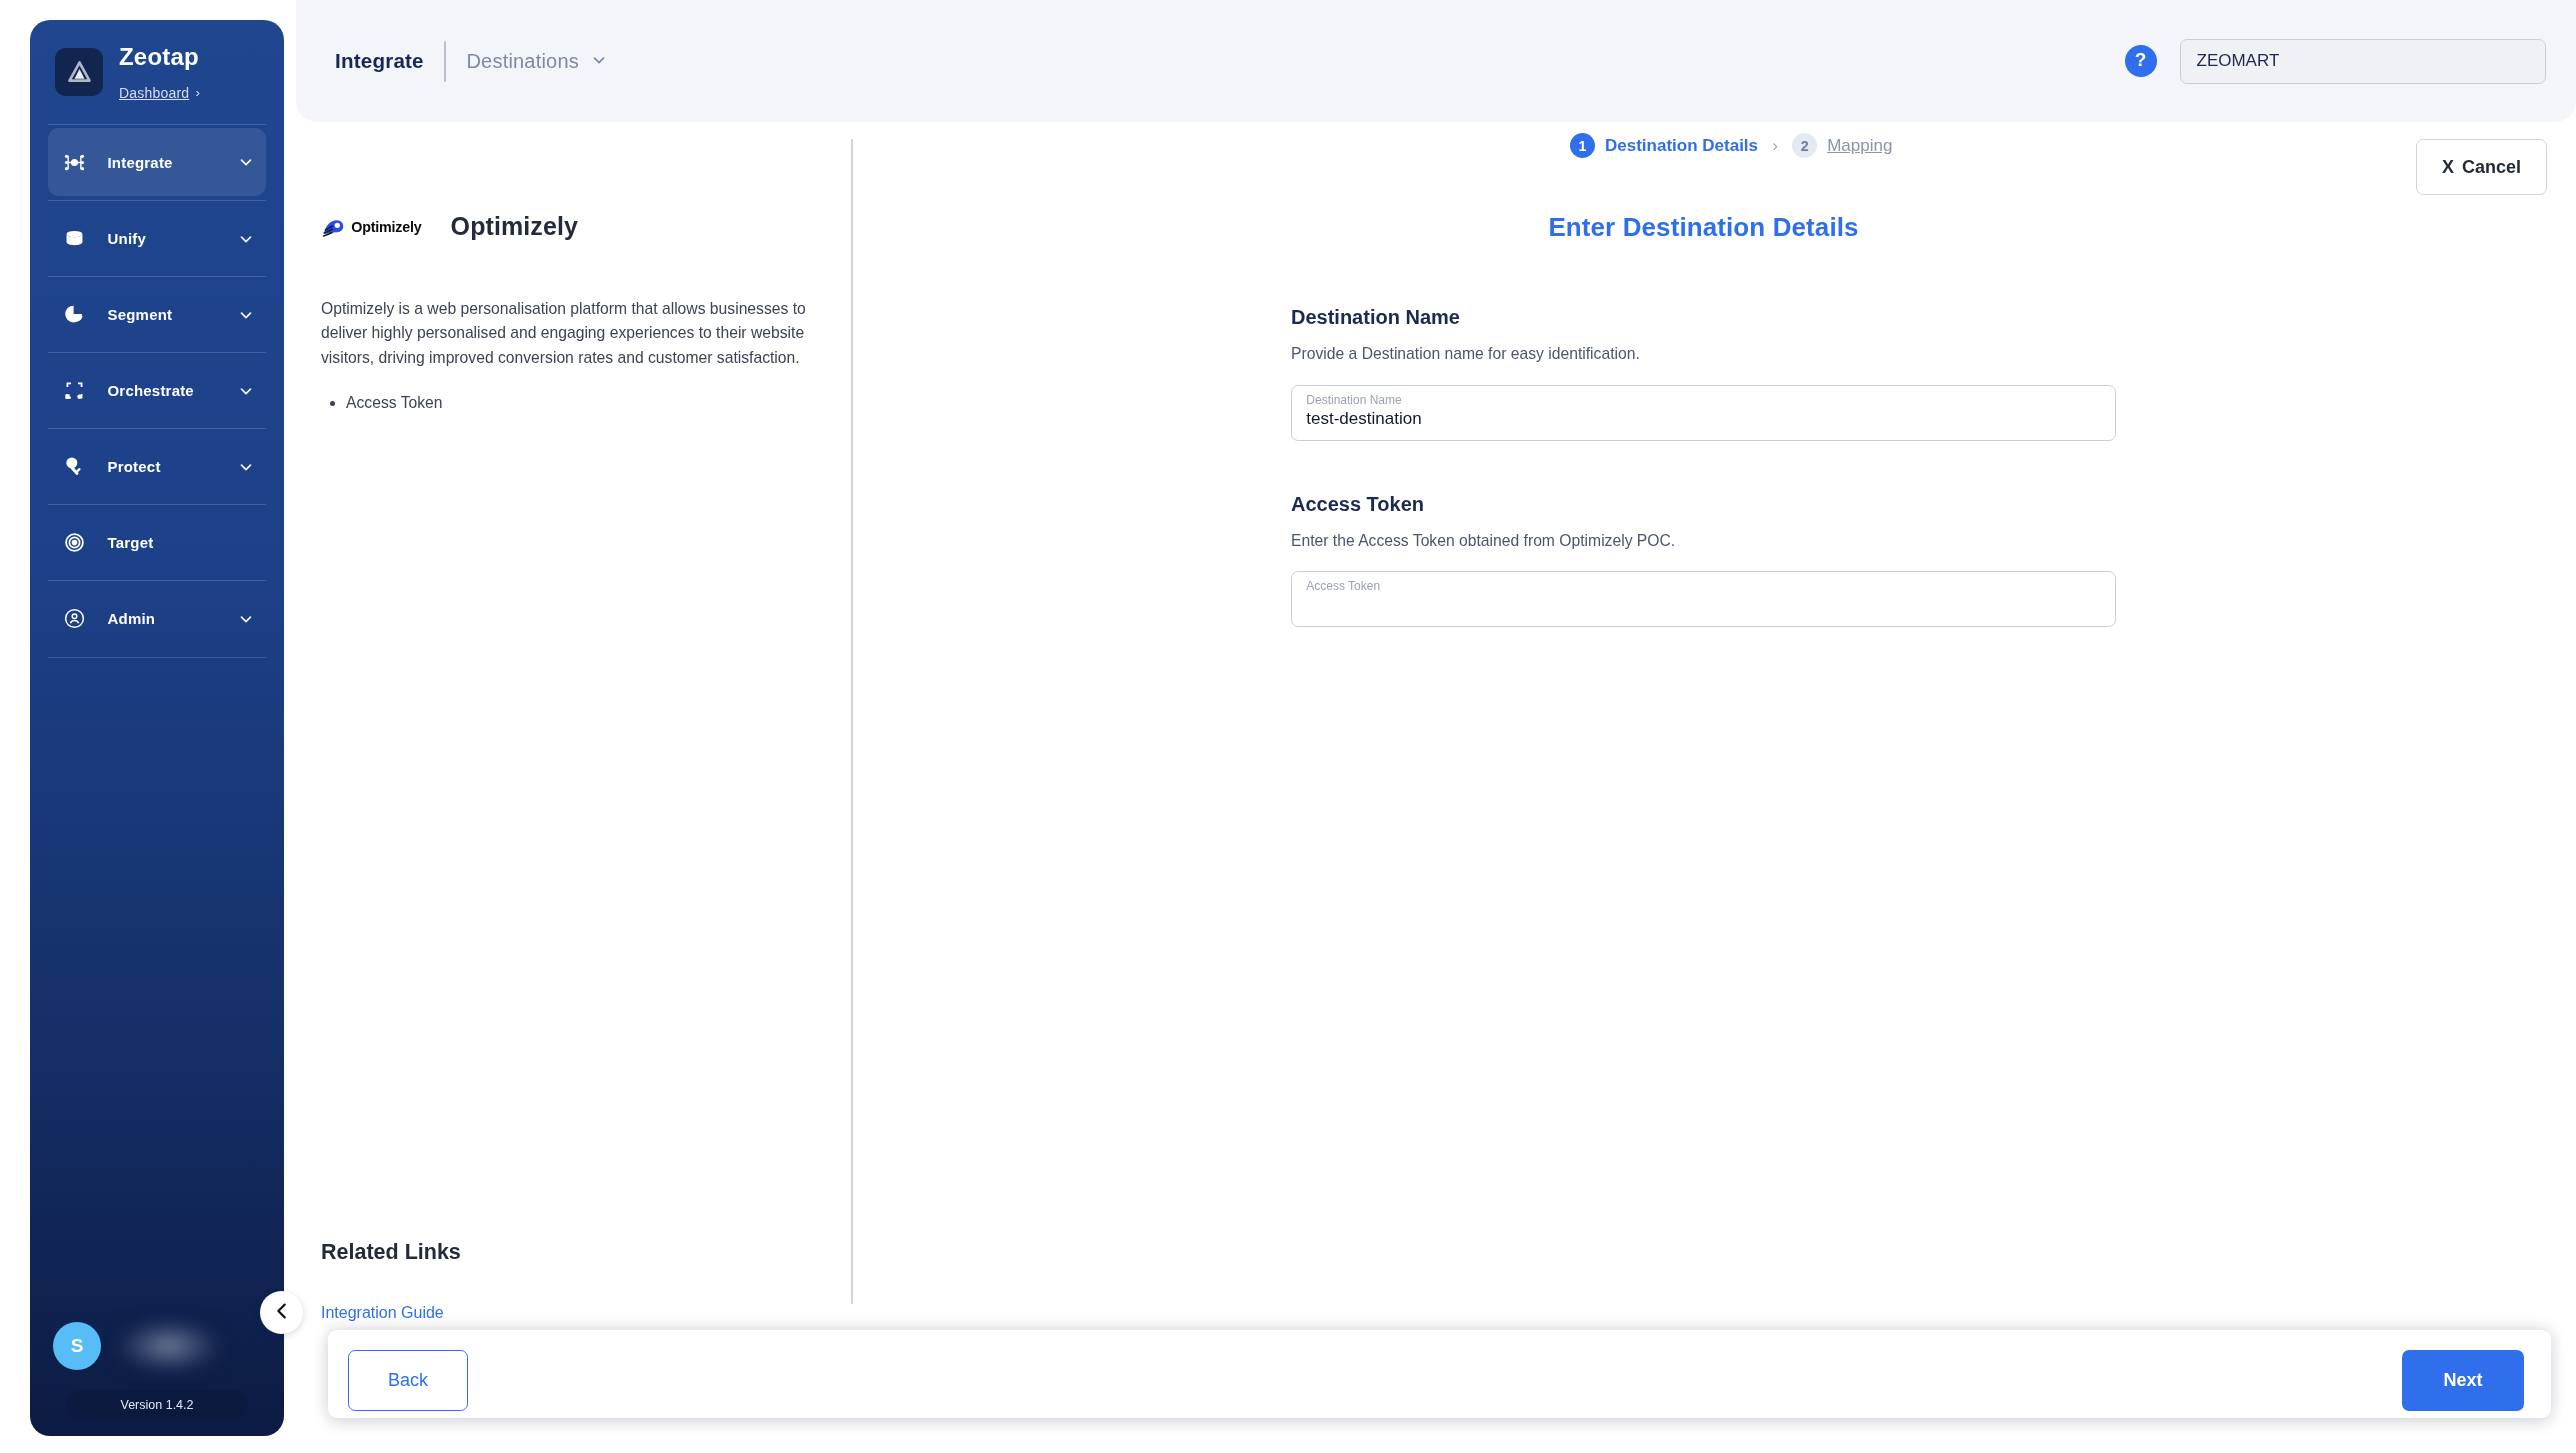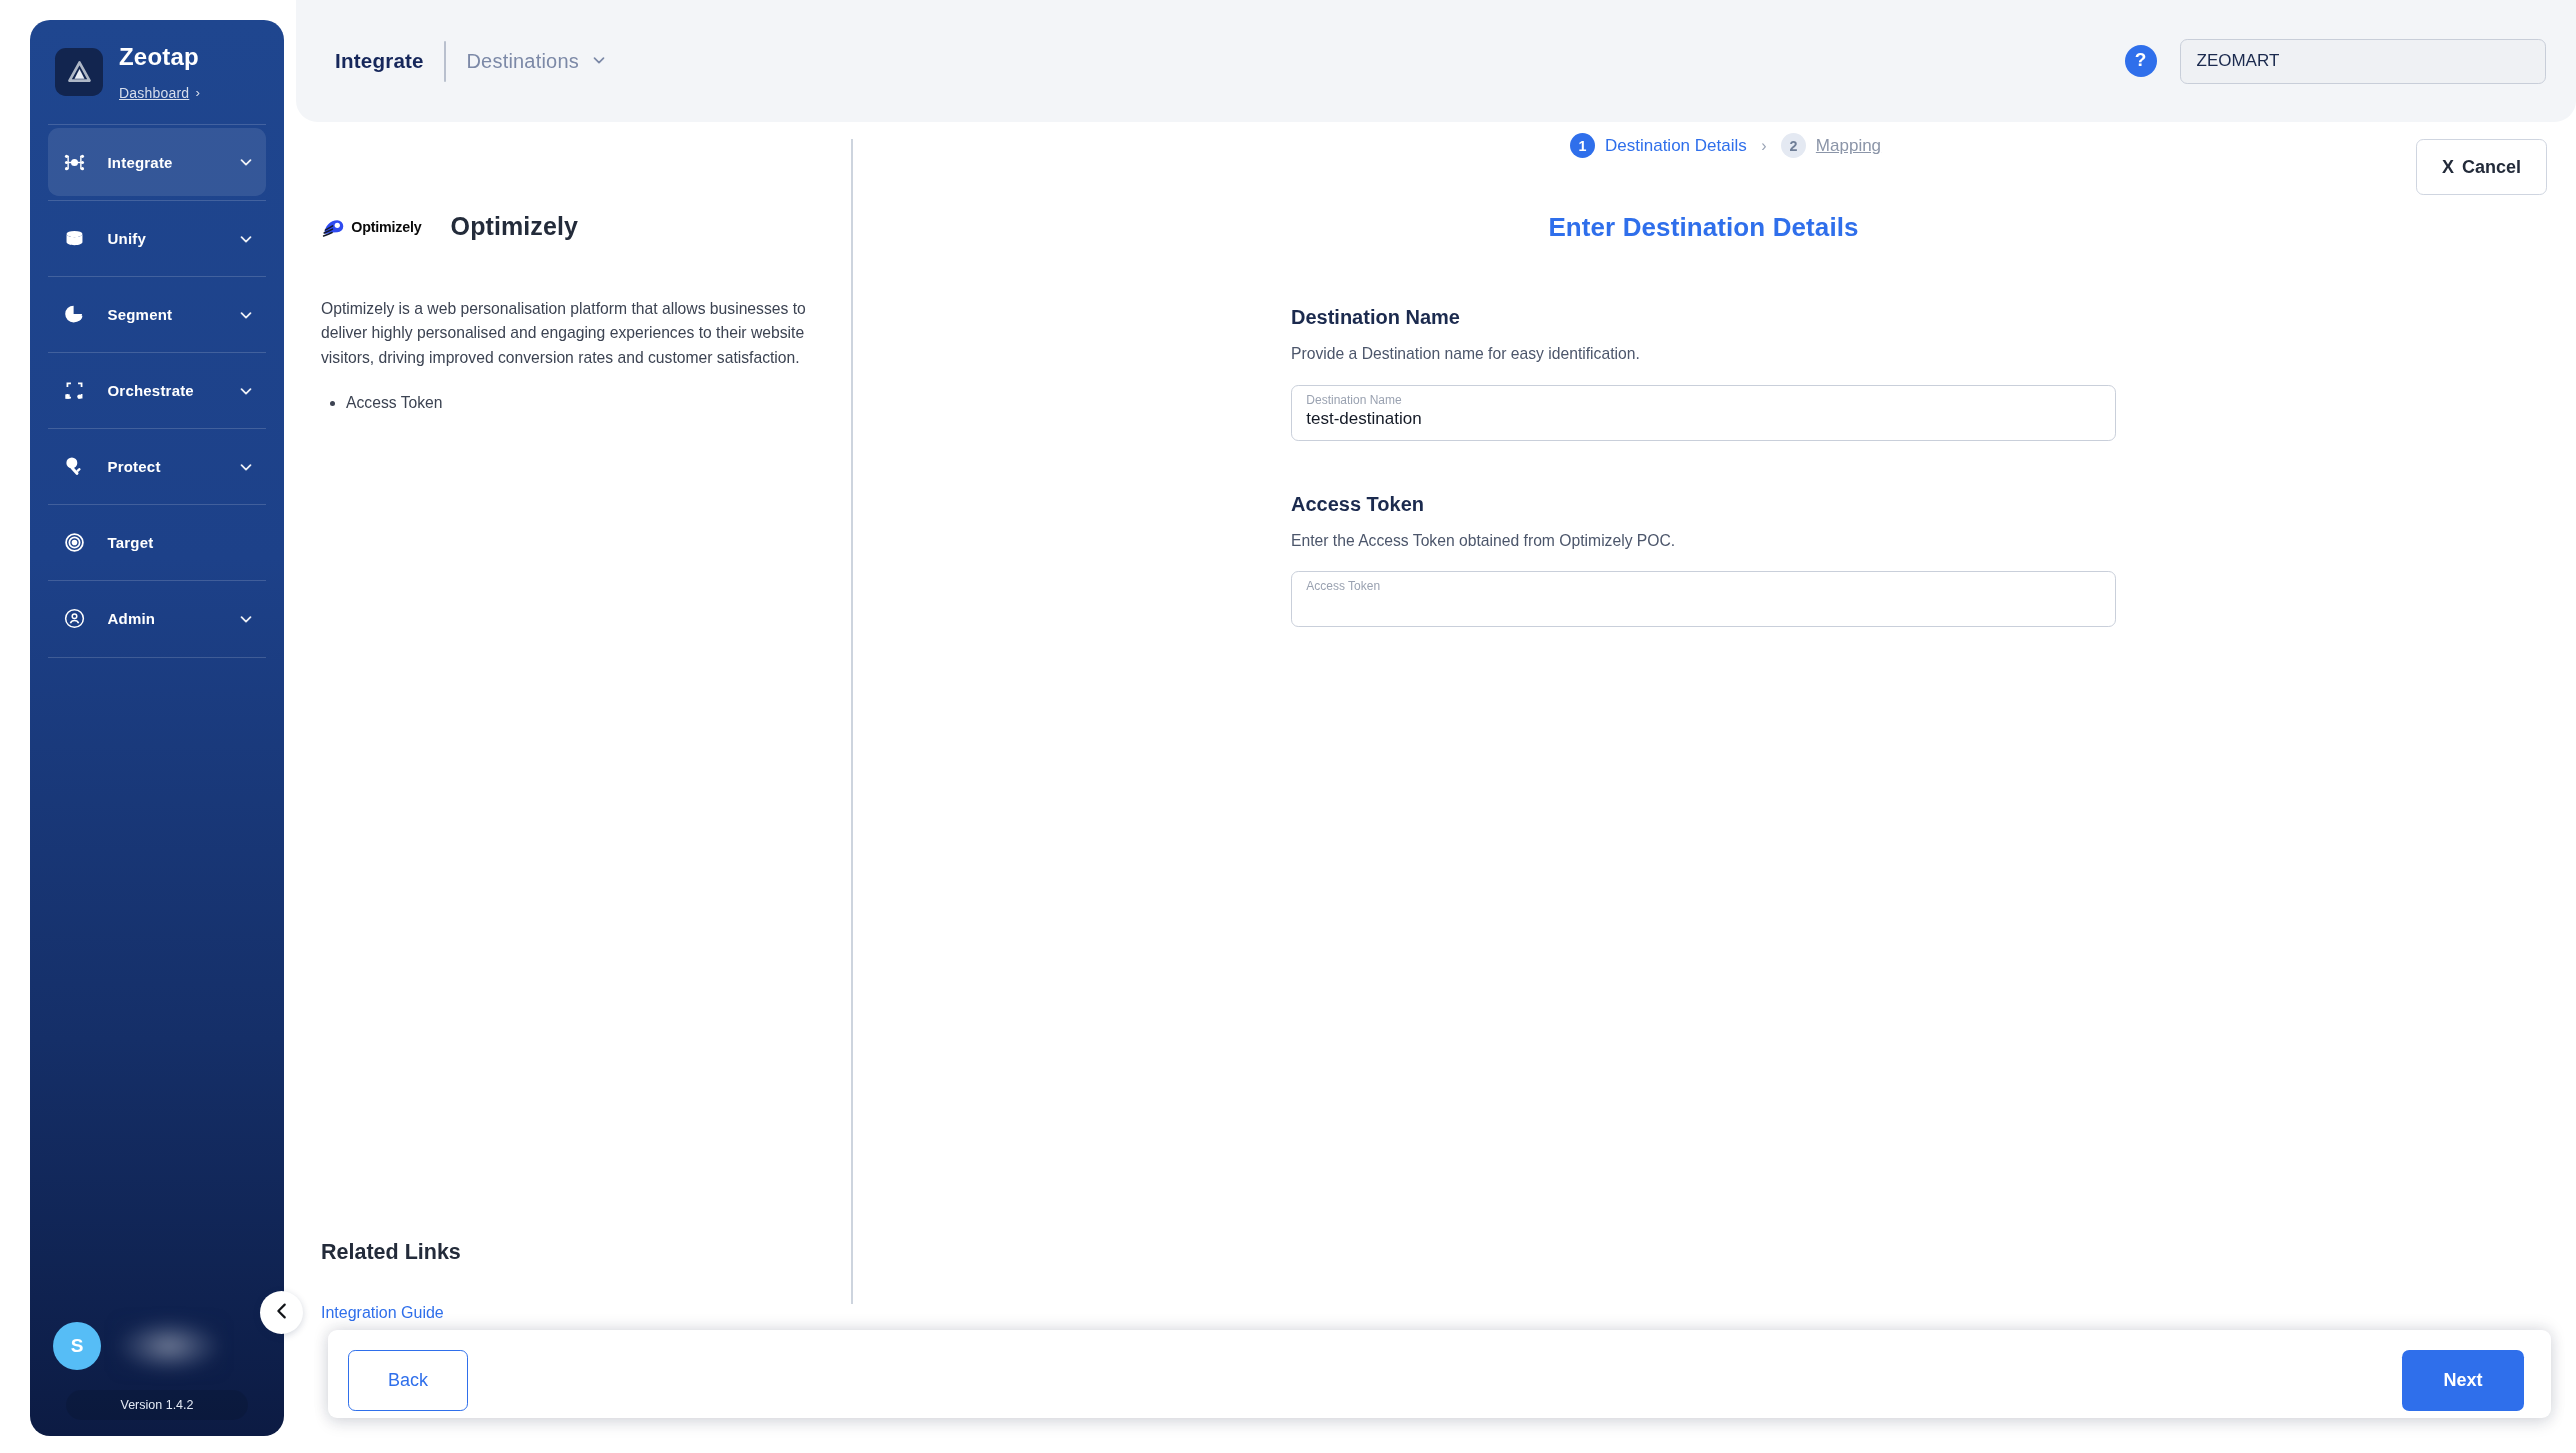--- a/index.html
+++ b/index.html
@@ -100,21 +100,21 @@
   .stepper { position: absolute; left: 1570px; top: 133px; display: flex; align-items: center; gap: 10.8px; }
   .step { display: flex; align-items: center; gap: 10px; }
   .step-num {
     width: 25px; height: 25px; border-radius: 50%;
     display: flex; align-items: center; justify-content: center;
     font-size: 14.3px; font-weight: 600; flex: none;
   }
   .step.active .step-num { background: #2F6FEB; color: #ffffff; }
   .step.inactive .step-num { background: #E4E9F2; color: #6F7E97; }
   .step-label { font-size: 17px; }
-  .step.active .step-label { color: #2F6FEB; font-weight: 400; }
+  .step.active .step-label { color: #2F6FEB; font-weight: 700; }
   .step.inactive .step-label { color: #8B95A8; font-weight: 400; text-decoration: underline; }
   .step-arrow { color: #9AA4B6; font-size: 16px; margin: 0 3.6px; }
 
   .cancel-btn {
     position: absolute; right: 29px; top: 139px;
     width: 131px; height: 56px; background: #ffffff;
     border: 0.9px solid #CFD5E0; border-radius: 7.2px;
     display: flex; align-items: center; justify-content: center; gap: 8px;
     color: #232B3A; font-size: 18px; font-weight: 600; cursor: pointer;
   }

